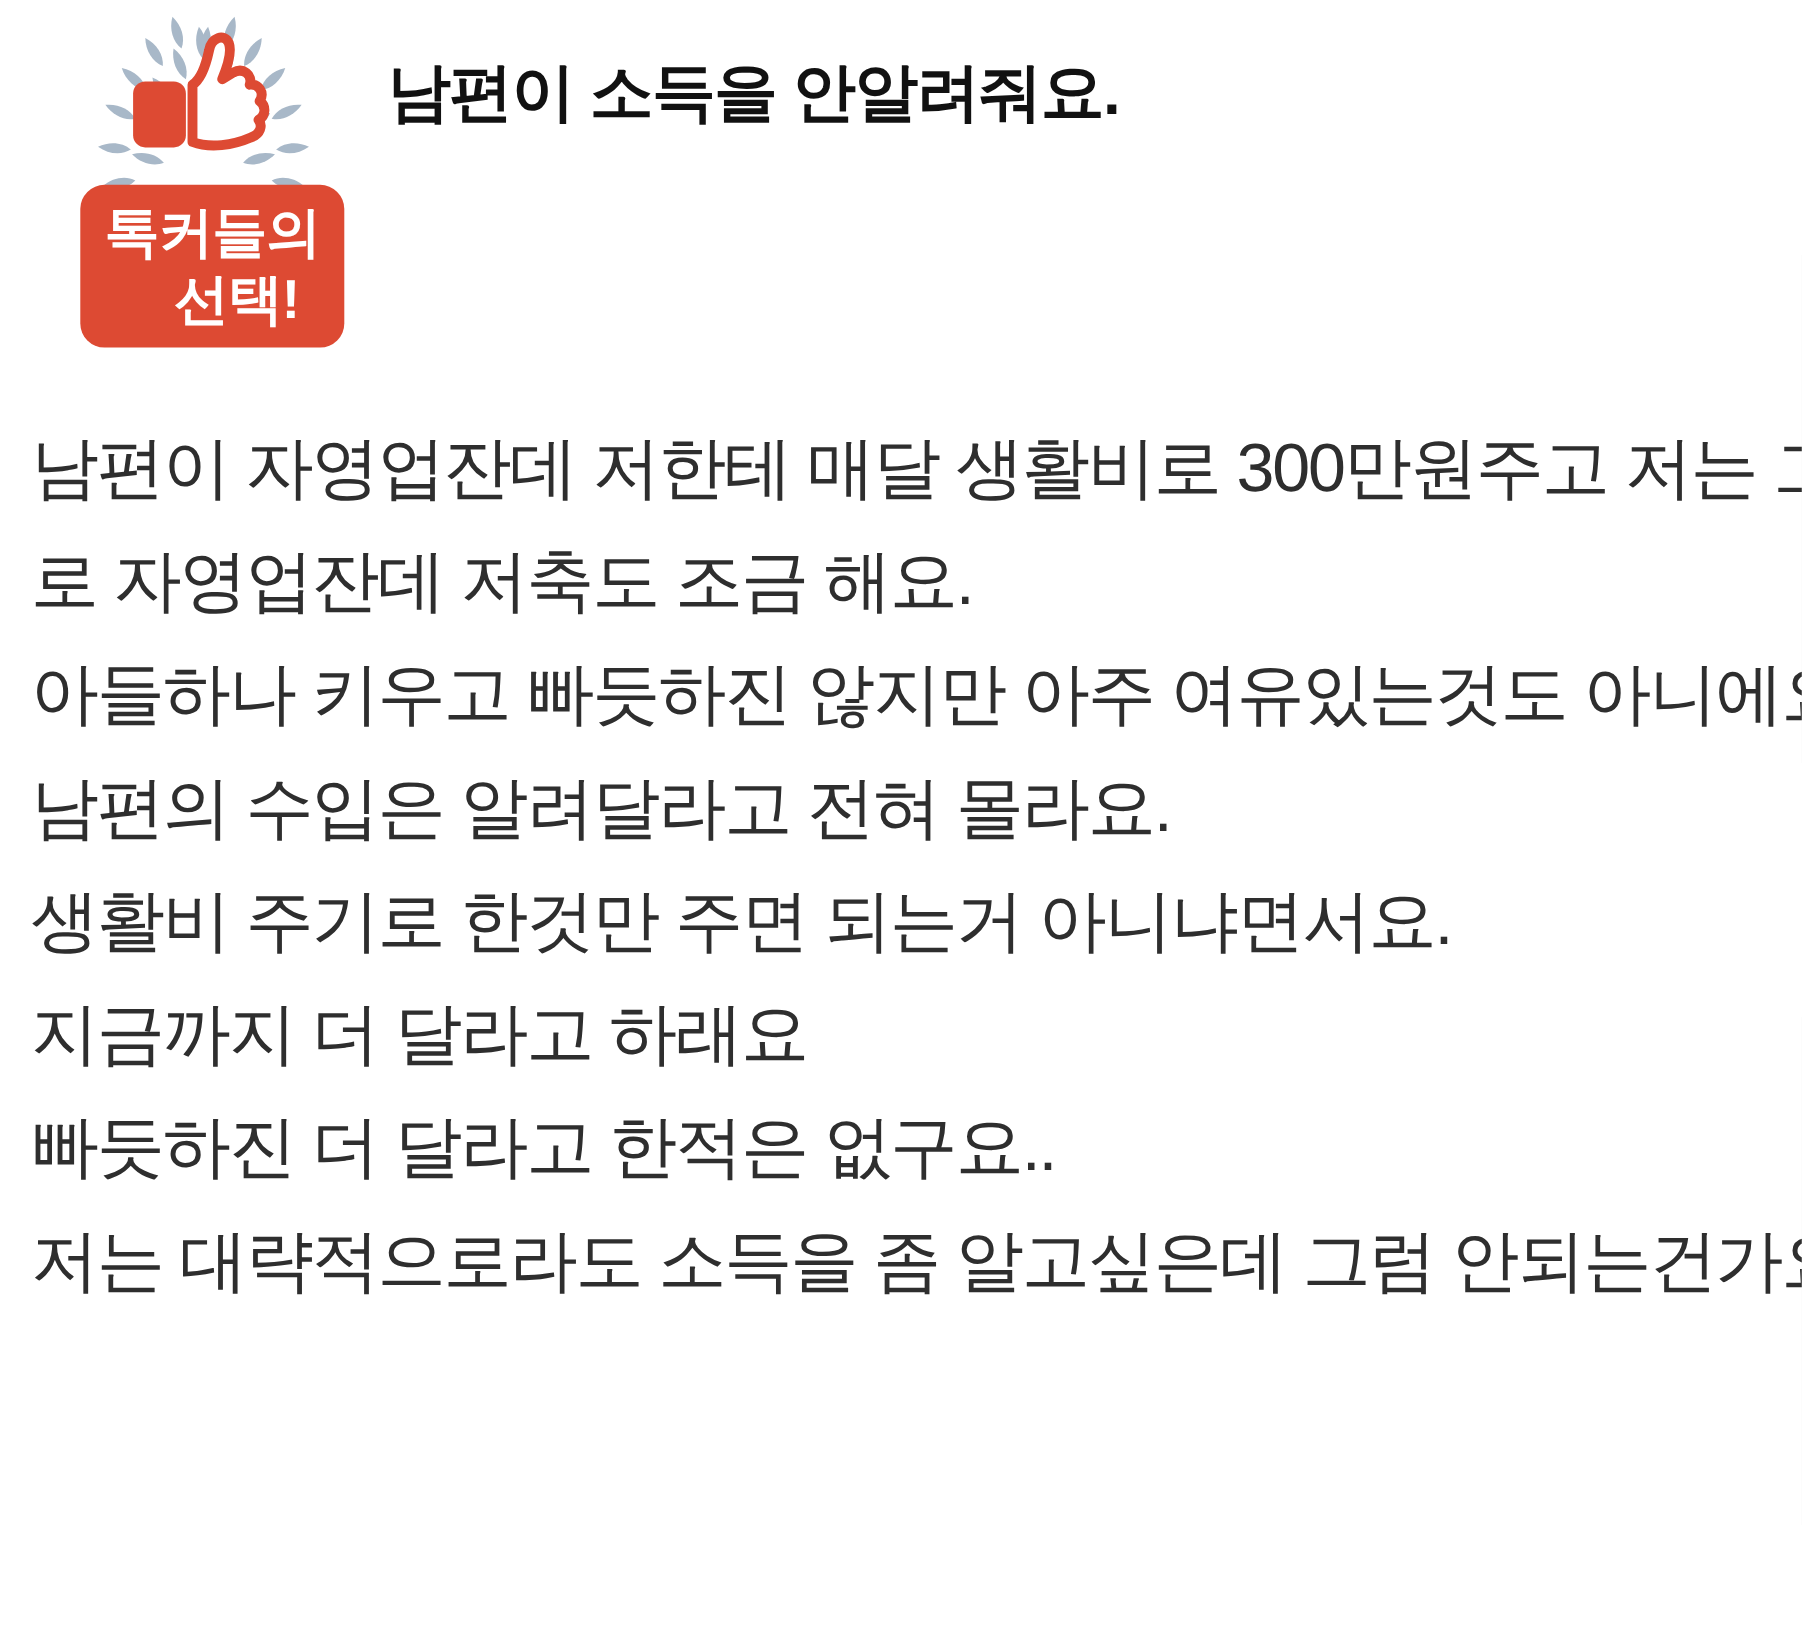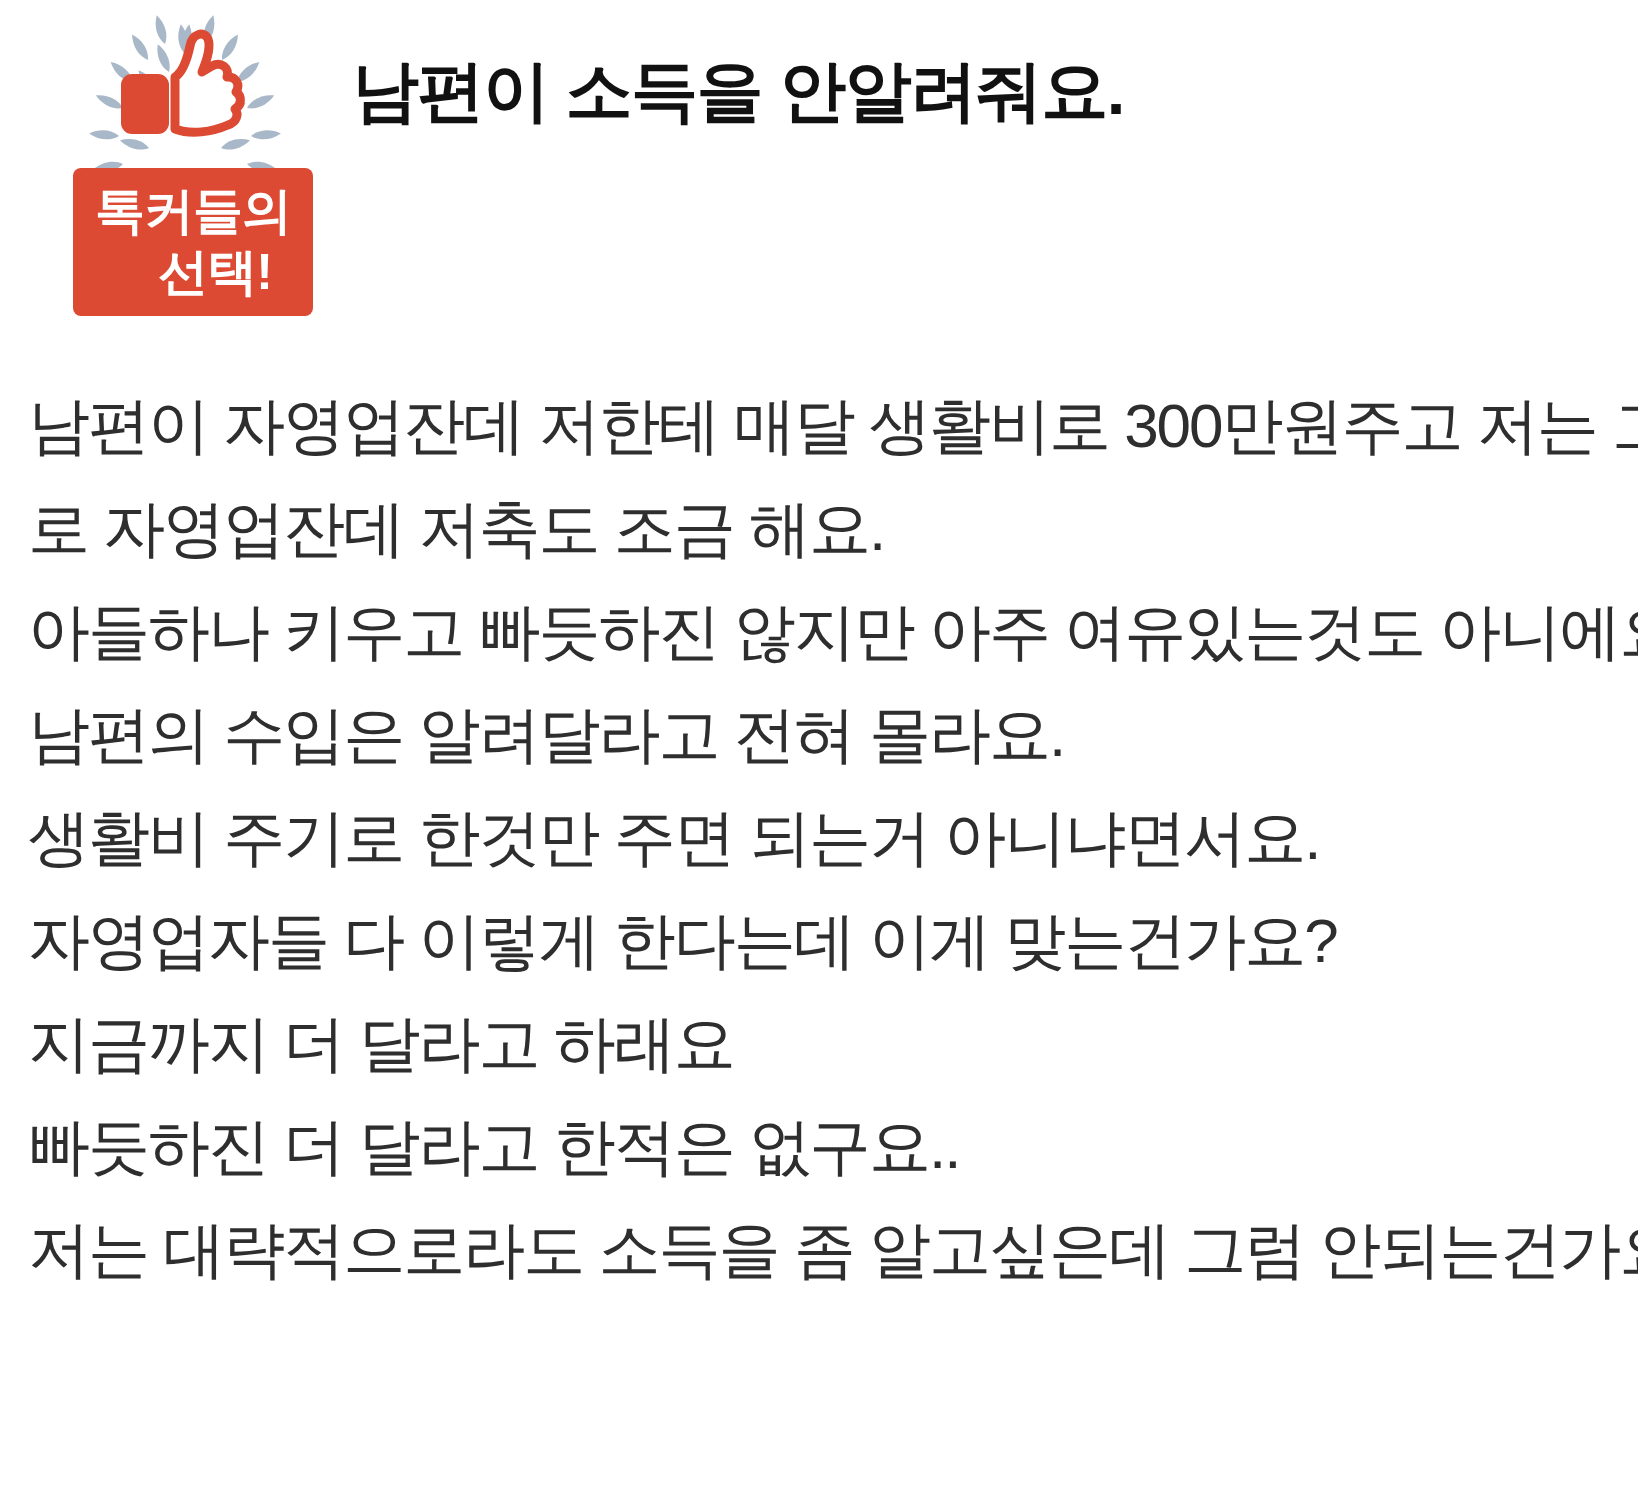--- a/index.html
+++ b/index.html
@@ -38,39 +38,39 @@
   .wreath{fill:var(--wreath_blue);}
   .thumb-fill{fill:var(--badge_red);}
   .thumb-stroke{fill:#ffffff;stroke:var(--badge_red);stroke-width:9;stroke-linejoin:round;stroke-linecap:round;}
   .badge-label{
     position:absolute;
     left:28px;
     top:160px;
     width:240px;
     height:148px;
     background:var(--badge_red);
-    border-radius:8px;
+    border-radius:22px;
     display:flex;
     flex-direction:column;
     align-items:center;
     justify-content:center;
     color:#ffffff;
     font-weight:800;
     font-size:50px;
     line-height:1.22;
     letter-spacing:-1px;
     text-align:center;
   }
   .badge-label .ln2{font-style:italic;font-style:normal;margin-left:44px;}
   .post-title{
     position:absolute;
     left:352px;
     top:46px;
     margin:0;
-    font-size:67px;
+    font-size:58px;
     font-weight:800;
     letter-spacing:-1.5px;
     color:var(--title_color);
     white-space:nowrap;
   }
   
   .post-body{
     position:absolute;
     left:28px;
     top:374px;
@@ -159,19 +159,18 @@
   </div>
 
   <h1 class="post-title">남편이 소득을 안알려줘요.</h1>
 
   <div class="post-body">
     <div class="body-line">남편이 자영업잔데 저한테 매달 생활비로 300만원주고 저는 그걸</div>
     <div class="body-line">로 자영업잔데 저축도 조금 해요.</div>
     <div class="body-line">아들하나 키우고 빠듯하진 않지만 아주 여유있는것도 아니에요</div>
     <div class="body-line">남편의 수입은 알려달라고 전혀 몰라요.</div>
     <div class="body-line">생활비 주기로 한것만 주면 되는거 아니냐면서요.</div>
-    <div class="body-line">자영업자들 다 이렇게 한다는데 이게 맞는건가요?</div>
     <div class="body-line">지금까지 더 달라고 하래요</div>
     <div class="body-line">빠듯하진 더 달라고 한적은 없구요..</div>
     <div class="body-line">저는 대략적으로라도 소득을 좀 알고싶은데 그럼 안되는건가요?</div>
   </div>
 
 </div>
 
 </body></html>

